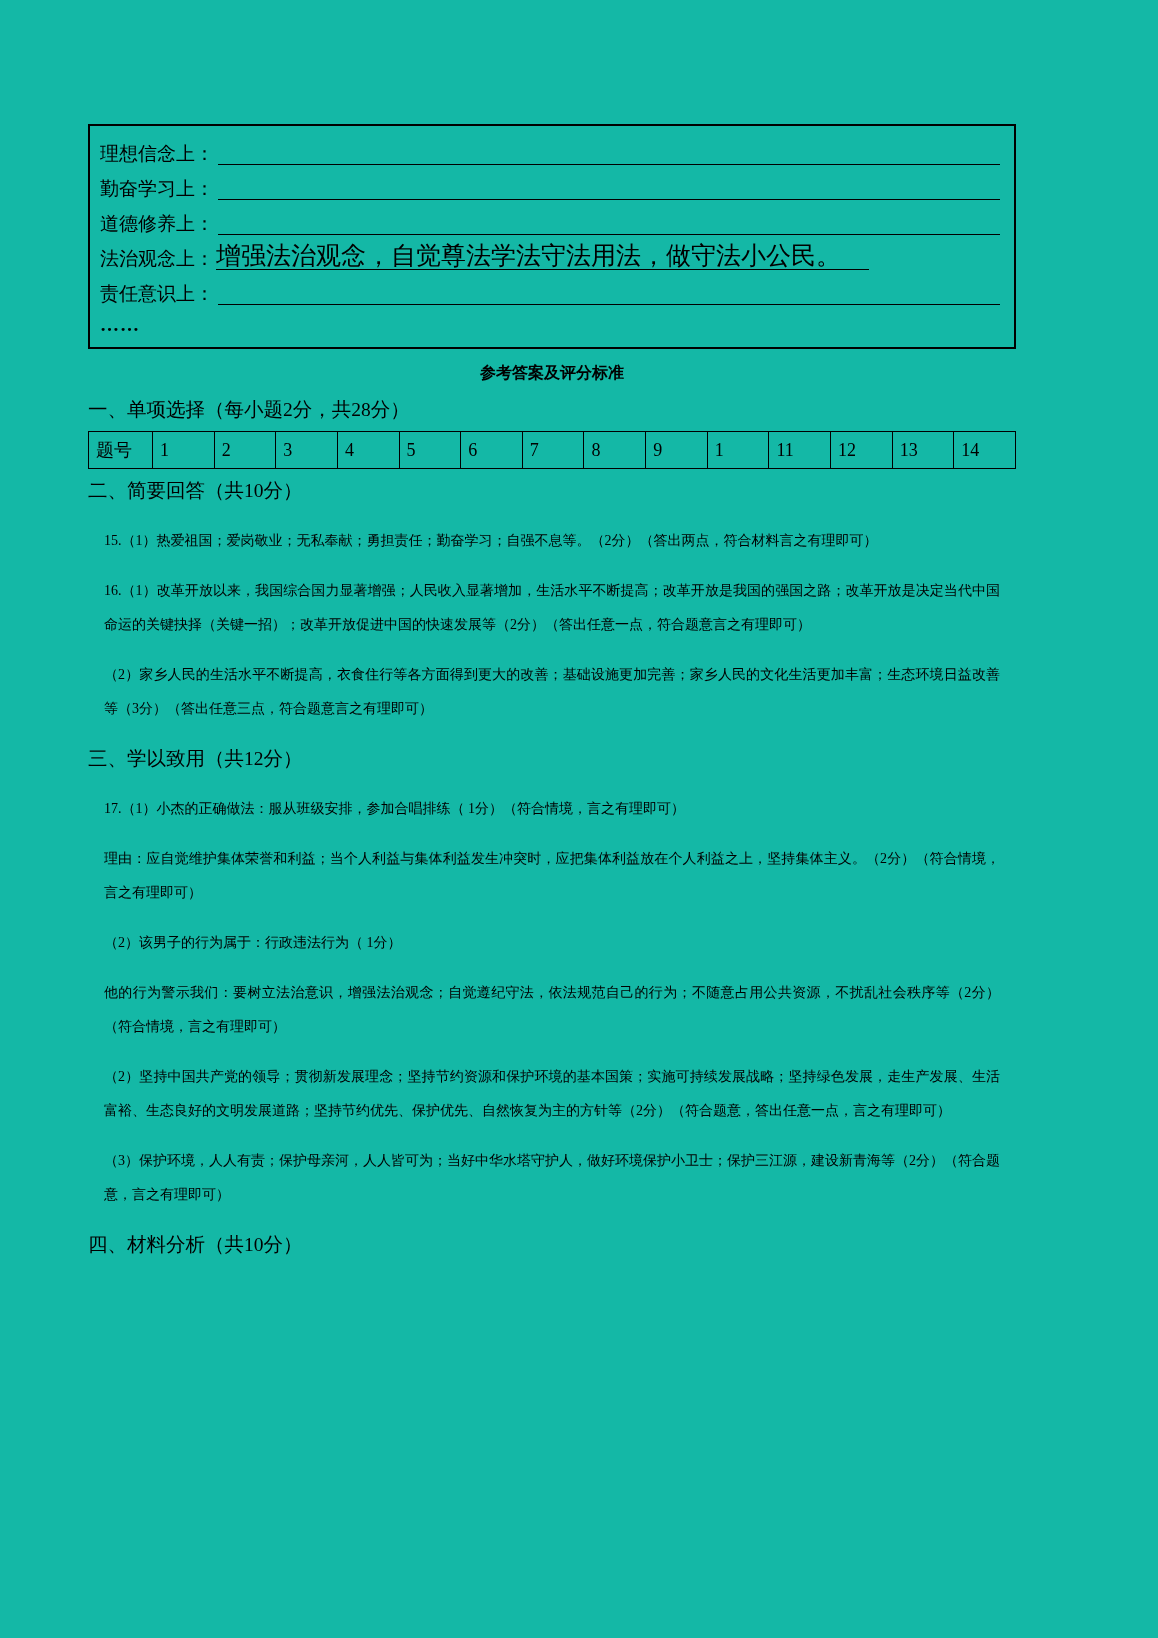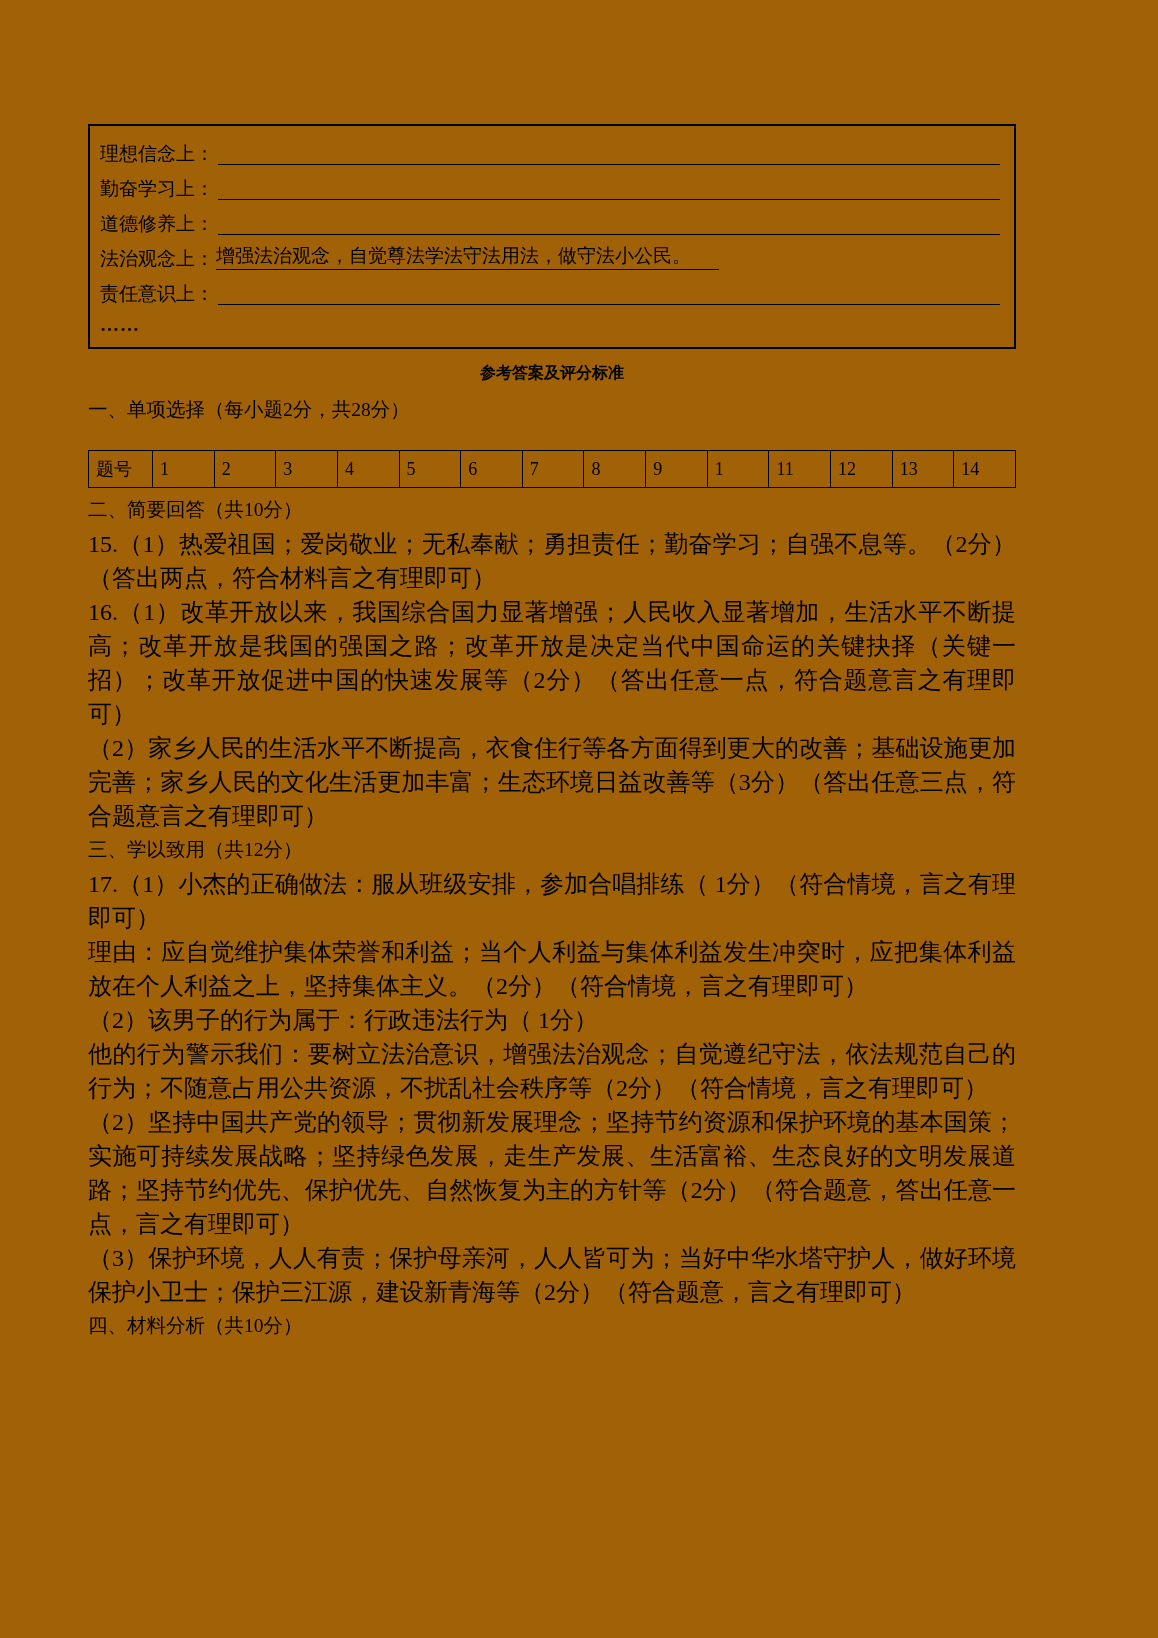--- a/index.html
+++ b/index.html
@@ -6,21 +6,21 @@
     margin: 0;
     padding: 0;
     background: #ffffff;
     color: #000000;
     font-family: "Liberation Serif", "DejaVu Serif", serif;
   }
   .page {
     position: relative;
     width: 1158px;
     height: 1638px;
-    background: #a16207;
+    background: #14b8a6;
     box-sizing: border-box;
     padding: 124px 88px 0 88px;
   }
   .content {
     width: 928px;
   }
 
   
   .answer-box {
     border: 2px solid #000;
@@ -43,21 +43,21 @@
     height: 26px;
     border-bottom: 1px solid #000;
     margin: 0 2px 4px 4px;
   }
   .blank-underlined {
     display: flex;
     align-items: flex-end;
     border-bottom: 1px solid #000;
     margin: 0 0 4px 2px;
     line-height: 27px;
-    font-size: 19px;
+    font-size: 25px;
   }
   .blank-tail {
     width: 28px;
     height: 10px;
   }
   .box-ellipsis {
     font-size: 19px;
     line-height: 32px;
     font-weight: bold;
     letter-spacing: 1px;
@@ -76,36 +76,36 @@
     font-size: 19.5px;
     line-height: 34px;
     margin: 0;
   }
 
   
   table.answers {
     border-collapse: collapse;
     table-layout: fixed;
     width: 100%;
-    margin: 23px 0 5px 0;
+    margin: 4px 0 5px 0;
   }
   table.answers td {
     border: 1px solid #000;
     height: 36px;
     font-size: 18px;
     padding: 0 0 0 7px;
     vertical-align: middle;
     overflow: hidden;
   }
 
   
   .para {
-    font-size: 24px;
+    font-size: 14px;
     line-height: 34px;
-    margin: 0;
+    margin: 16px;
     text-align: justify;
   }
 </style>
 </head>
 <body>
 
 <div class="page">
   <div class="content">
 
     <div class="answer-box">

